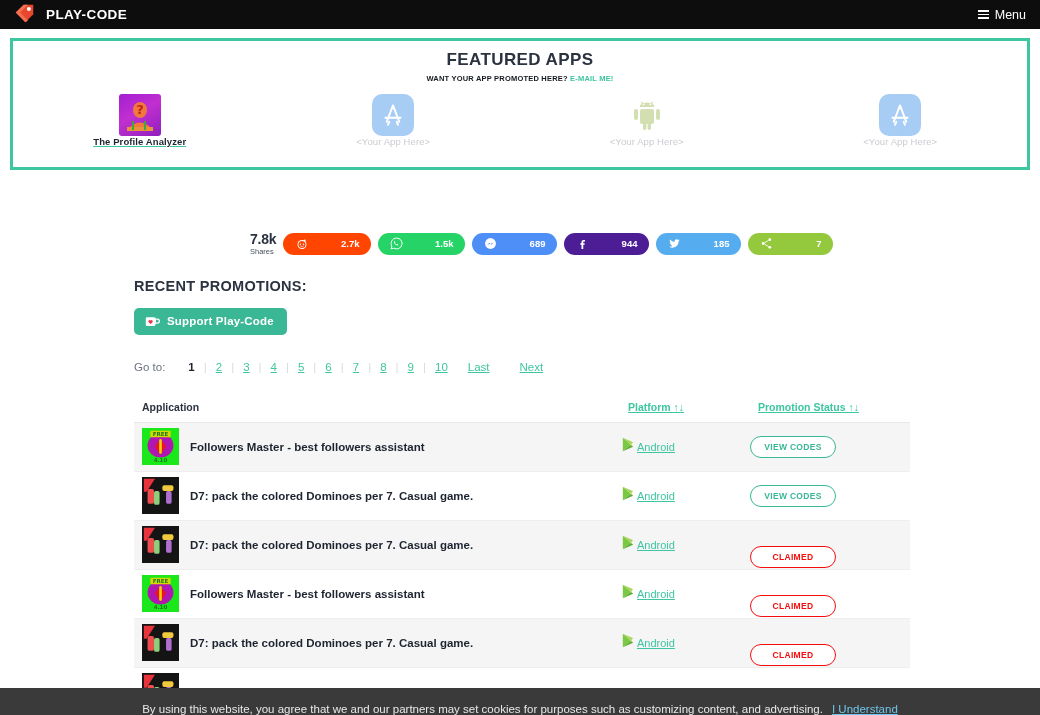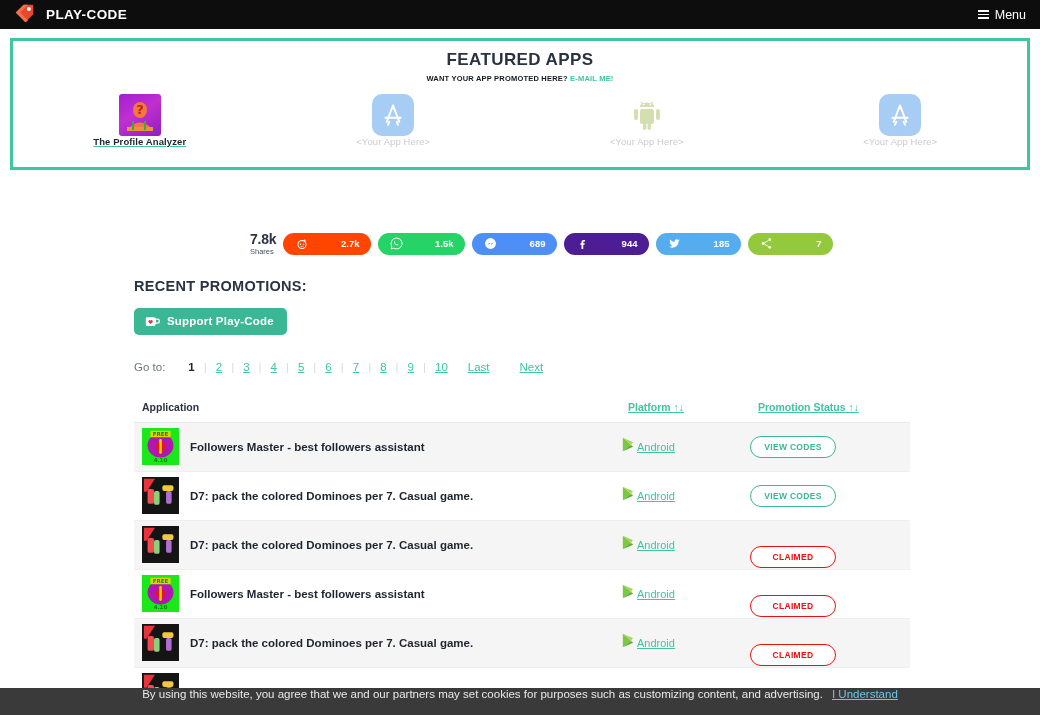--- a/index.html
+++ b/index.html
@@ -104,21 +104,21 @@
     display:inline-flex; align-items:center; justify-content:center;
     width: 86px; height: 22px; border-radius: 11px;
     font-size: 8.5px; font-weight:bold; letter-spacing: .3px; background:#fff;
   }
   .pill.view { border: 1.4px solid #3ab795; color:#3ab795; }
   .pill.claimed { border: 1.6px solid #f50d0d; color:#f50d0d;margin-top:24px; }
 
   
   .cookie {
     position:absolute; left:0; right:0; bottom:0; height: 27px;
-    background:#3a3a3a; color:#e8e8e8; display:flex; align-items:flex-start;
+    background:#3a3a3a; color:#e8e8e8; display:flex; align-items:flex-end;
     justify-content:center; font-size: 11.5px;
   }
   .cookie a { color:#6fc5e8; text-decoration: underline; margin-left: 9px; }
 </style>
 </head>
 <body>
 
 <div class="topbar">
   <div class="brand">
     <span>

